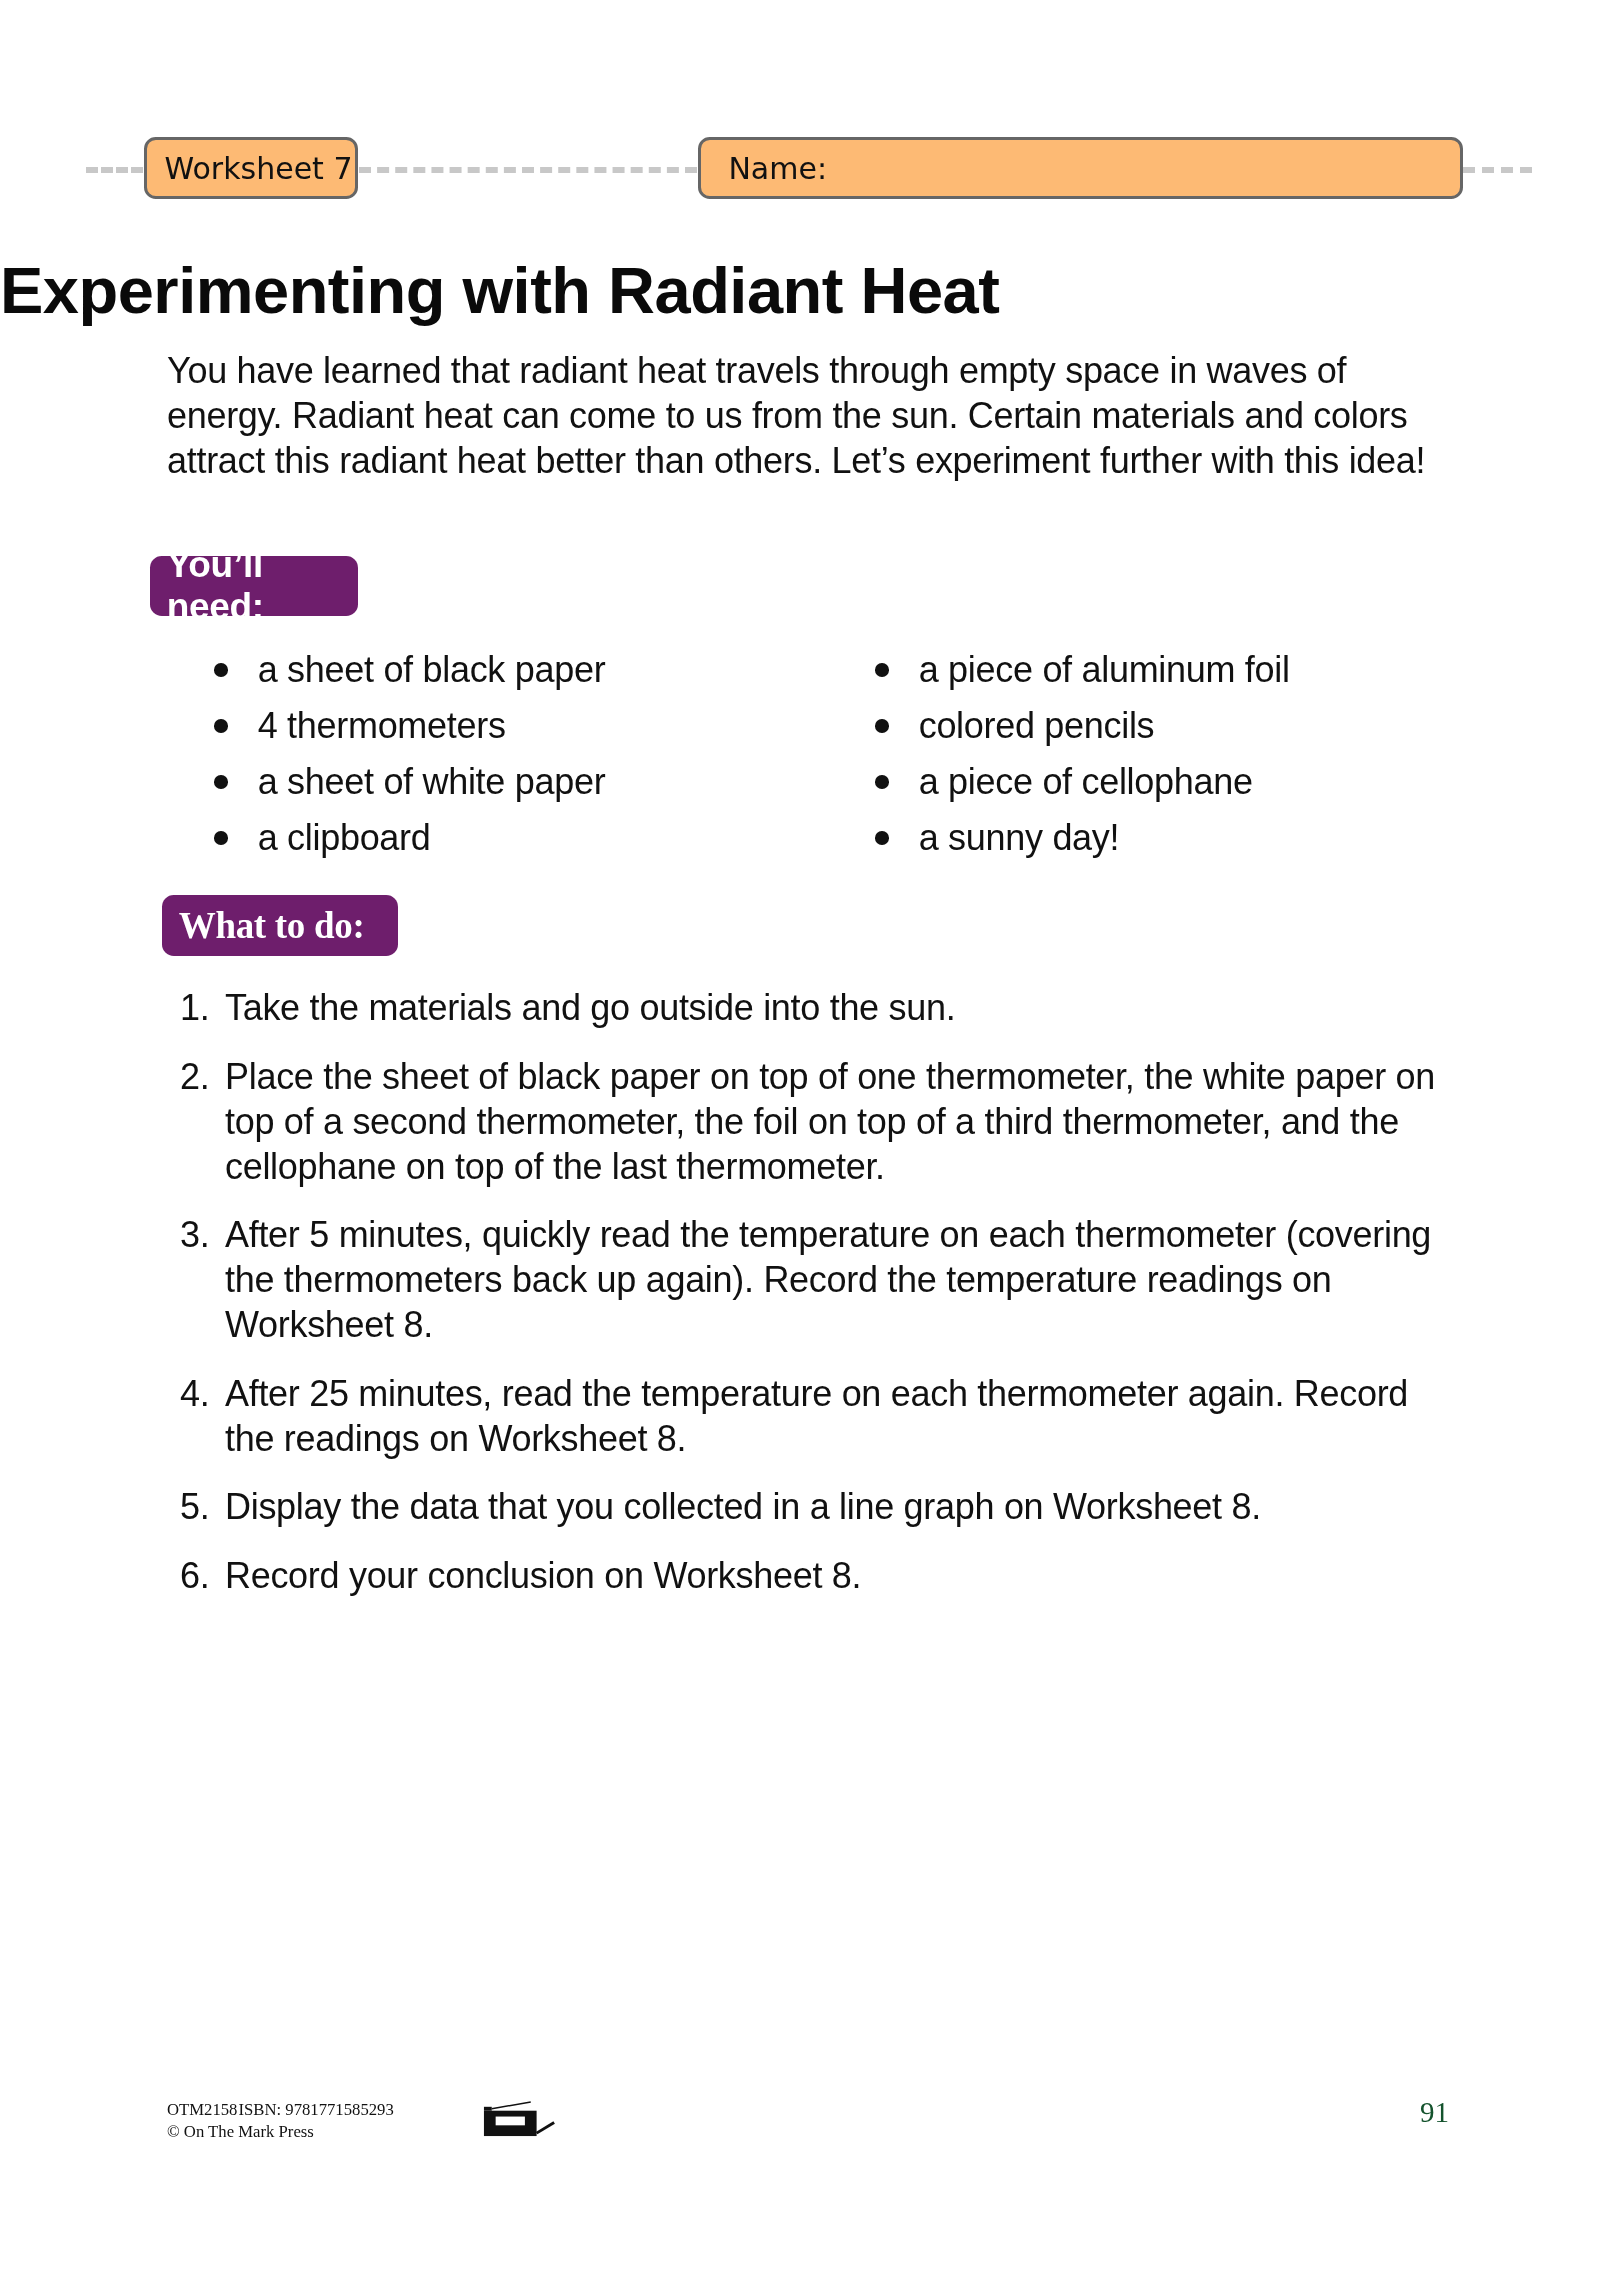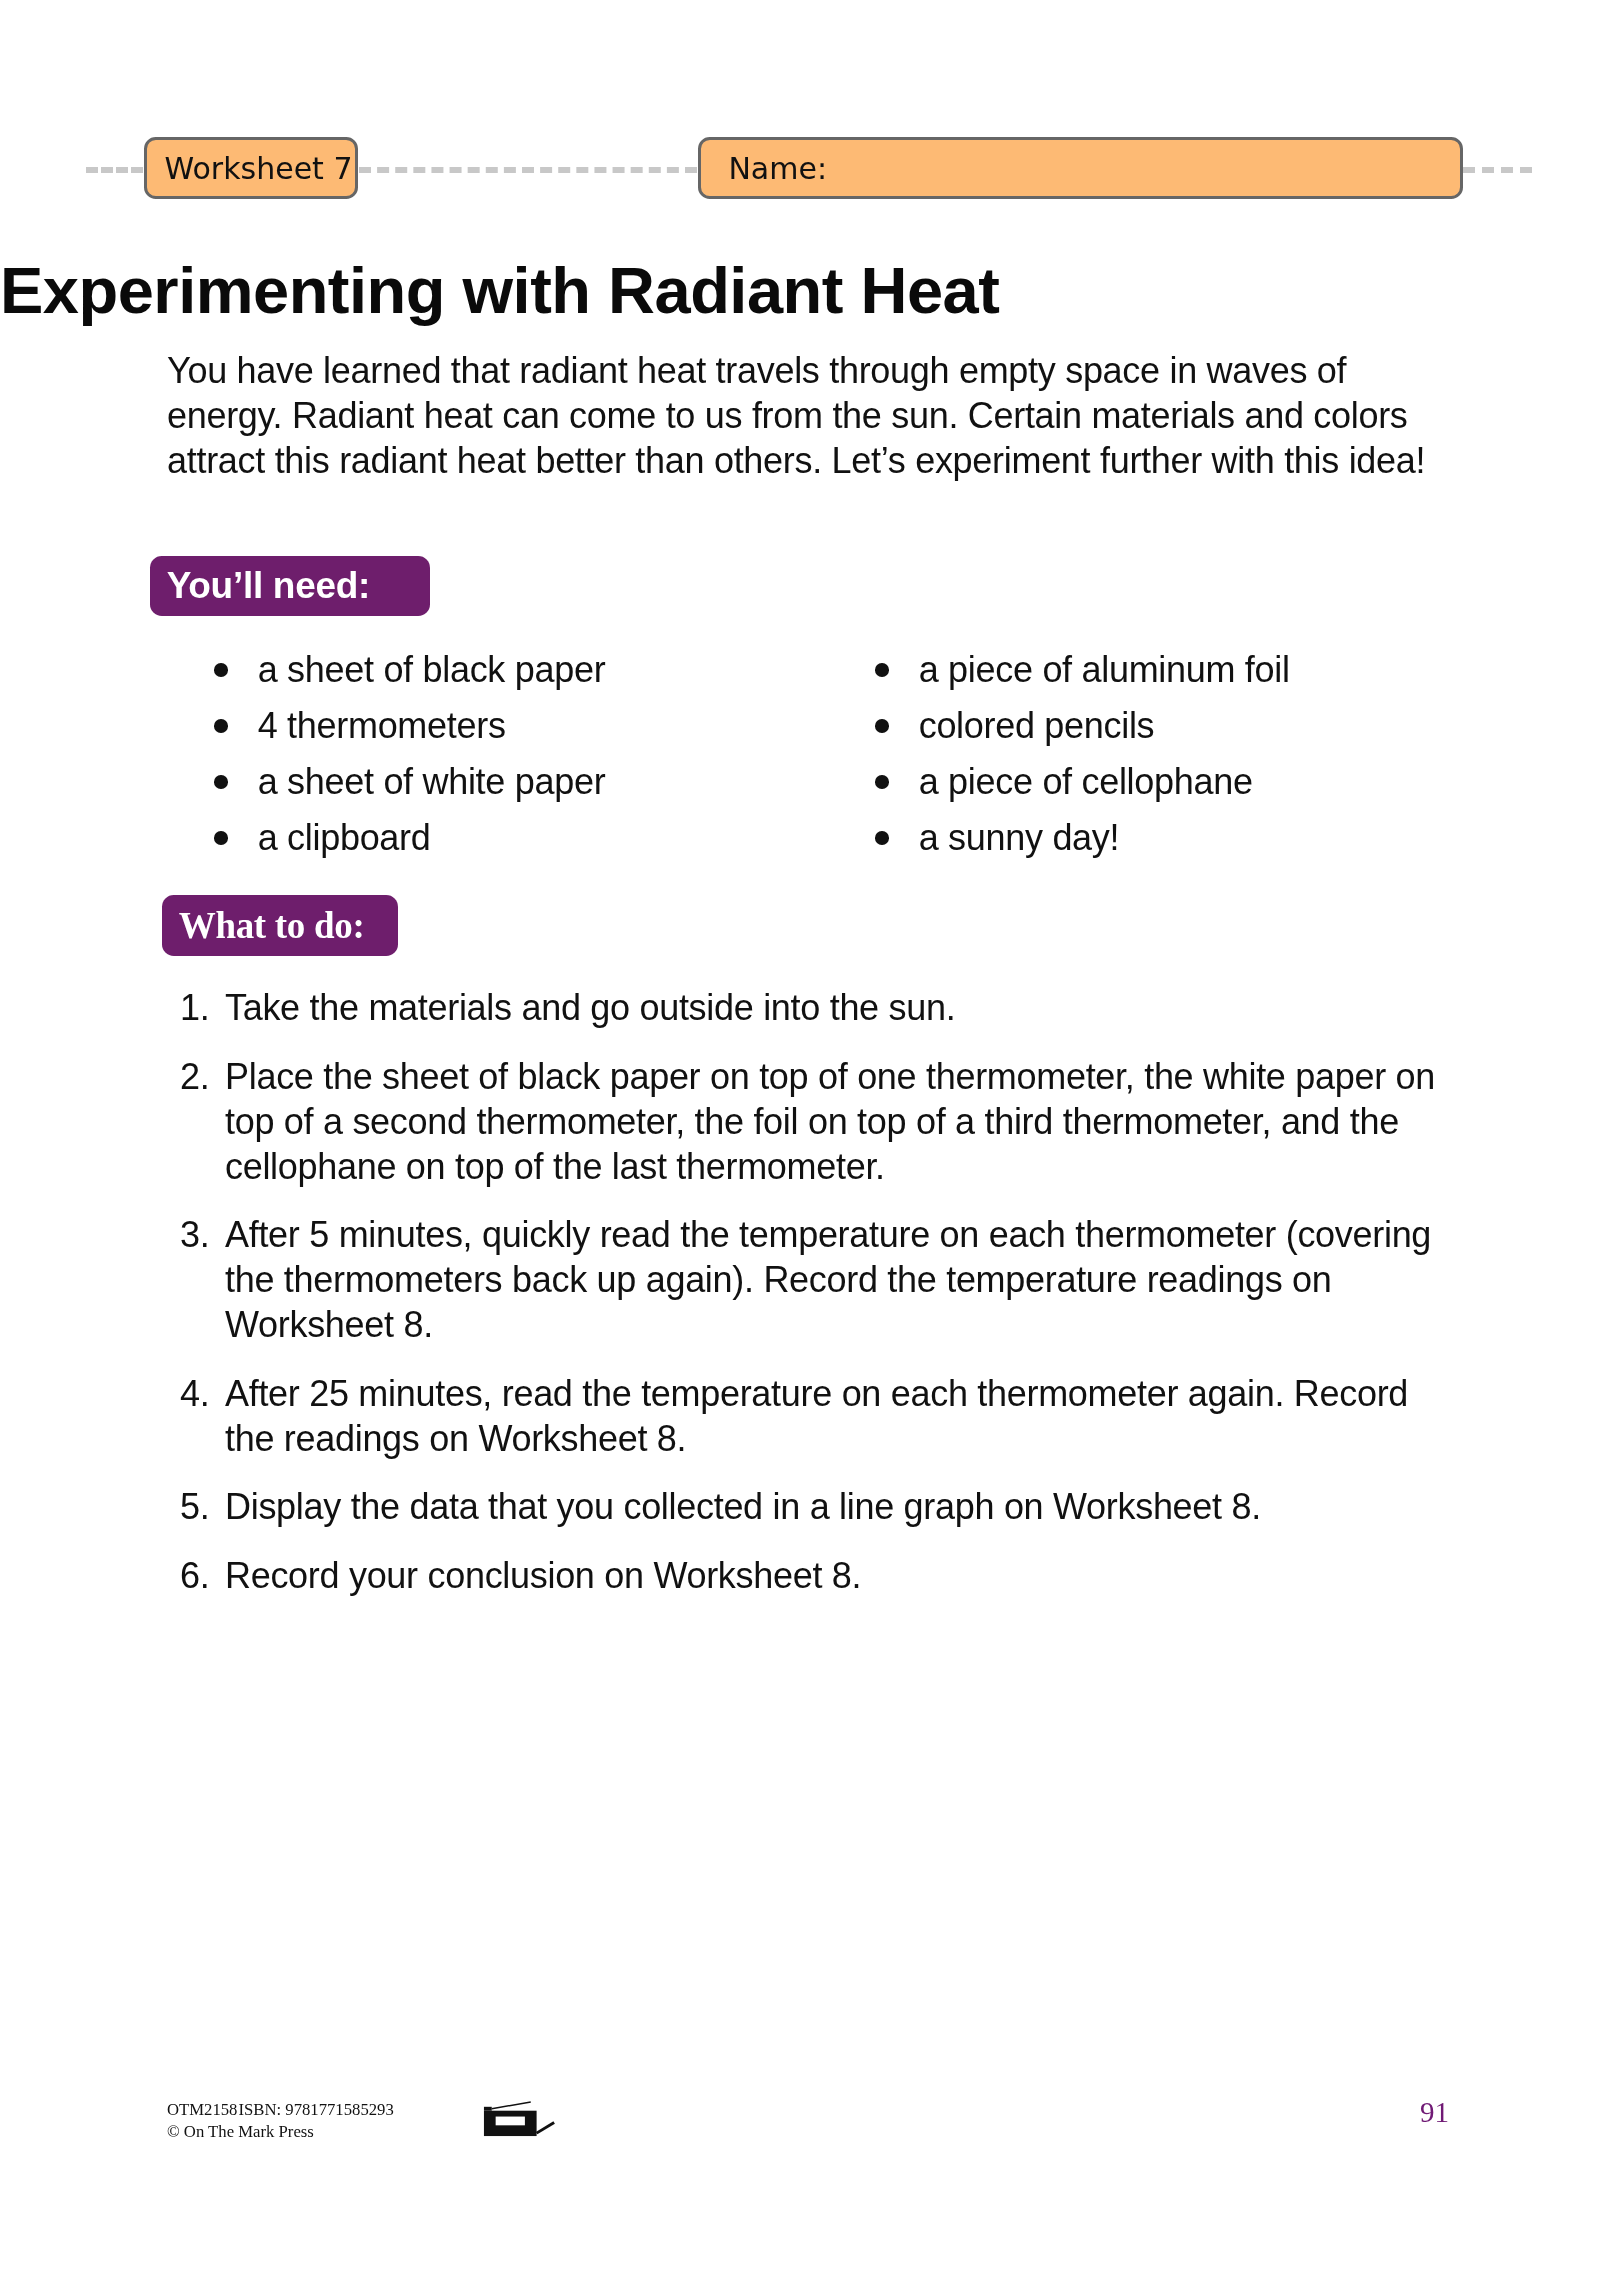--- a/index.html
+++ b/index.html
@@ -12,35 +12,35 @@
   #ws-box { left: 144px; top: 137px; width: 214px; height: 62px; padding-left: 17.6px; }
   #name-box { left: 698px; top: 137px; width: 765px; height: 62px; padding-left: 27.4px; }
   h1 { position: absolute; left: 0; width: 1621px; top: 253px; margin: 0; text-align: left;
        font-family: "Liberation Sans", sans-serif; font-weight: bold; font-size: 65px;
        letter-spacing: -0.5px; color: #0a0a0a; }
   .intro { position: absolute; left: 167px; top: 348px; width: 1274px; margin: 0;
            font-size: 36px; line-height: 45px; letter-spacing: -0.3px; }
   .pill { position: absolute; background: #6e1e6c; color: #fff; border-radius: 11.8px;
           font-weight: bold; font-size: 37px; box-sizing: border-box; padding-left: 16.7px;
           display: flex; align-items: center; letter-spacing: -0.3px; }
-  #need-pill { left: 150px; top: 556px; width: 280px; height: 60px; }
+  #need-pill { left: 150px; top: 556px; width: 208px; height: 60px; }
   #todo-pill { left: 162px; top: 895px; width: 236px; height: 61px; font-family: Liberation Serif, serif; }
   .col { position: absolute; top: 642px; margin: 0; padding: 0; list-style: none; }
   #col-left { left: 214px; } #col-right { left: 875px; }
   .col li { height: 56px; font-size: 36px; display: flex; align-items: center; letter-spacing: -0.3px; }
   .col li .dot { width: 13.7px; height: 13.7px; border-radius: 50%; background: #111; margin-right: 30px; flex: none; }
   .steps { position: absolute; left: 180px; top: 985px; width: 1255px; margin: 0; padding: 0; list-style: none; }
   .steps li { display: flex; font-size: 36px; line-height: 45px; margin-bottom: 23.5px; letter-spacing: -0.3px; }
   .steps li .num { width: 45px; flex: none; }
   .footer { position: absolute; left: 167px; top: 2099px; font-family: "Liberation Serif", serif;
             font-size: 16.7px; line-height: 21.6px; color: #111; }
   .footer .code { margin-right: 1px; }
   .copier { position: absolute; left: 482px; top: 2099px; width: 78px; height: 39px; }
   .pagenum { position: absolute; left: 1420px; top: 2096px; font-family: "Liberation Serif", serif;
-             font-size: 29px; color: #701a75; }
+             font-size: 29px; color: #14532d; }
 </style>
 </head>
 <body>
 
 <div class="dashes" style="left:86px; top:167px; width:57px;"></div>
 <div class="dashes" style="left:359px; top:167px; width:338px;"></div>
 <div class="dashes" style="left:1463px; top:167px; width:69px;"></div>
 
 <div class="hbox" id="ws-box">
   <span>Worksheet 7</span>

